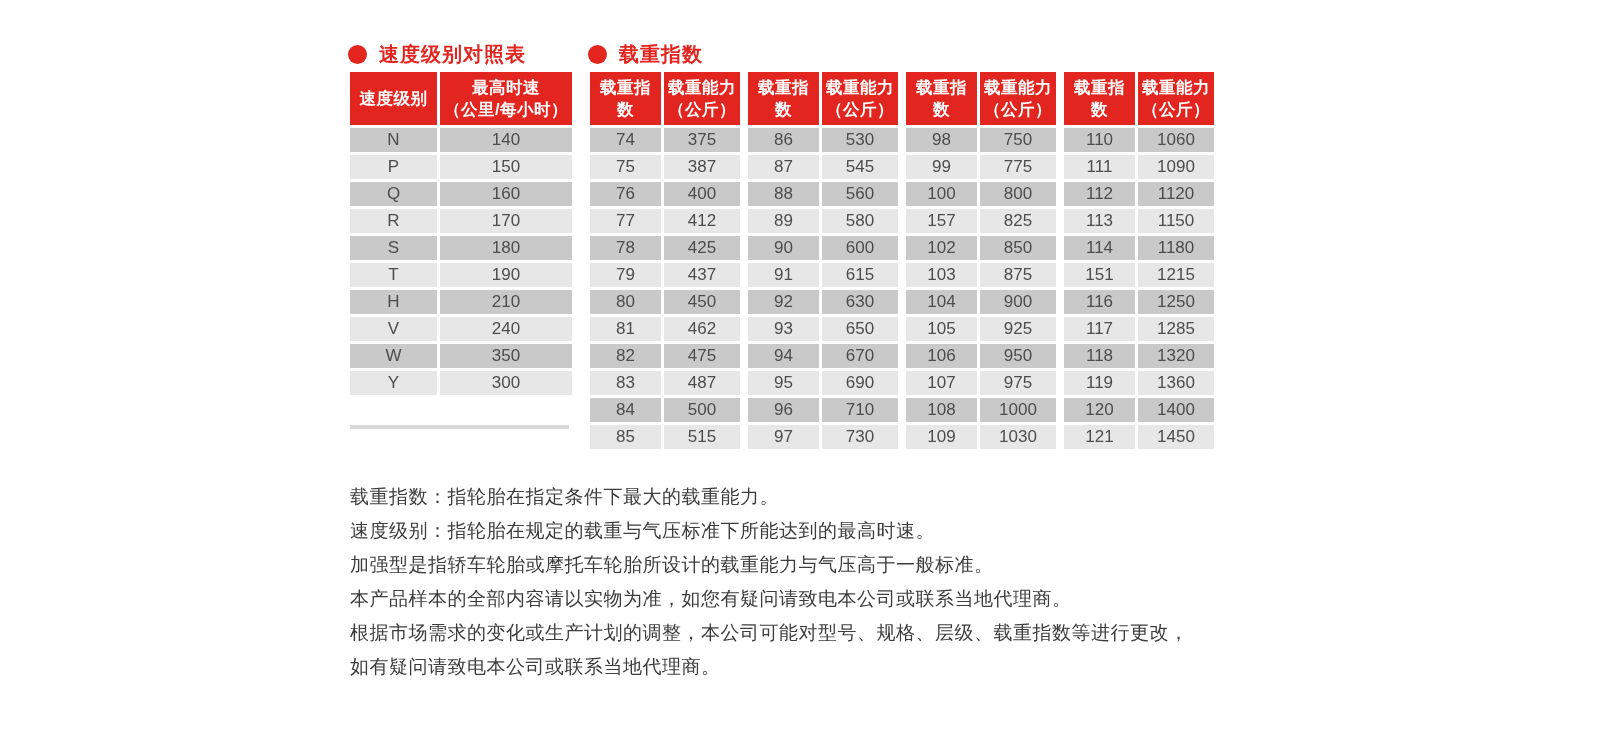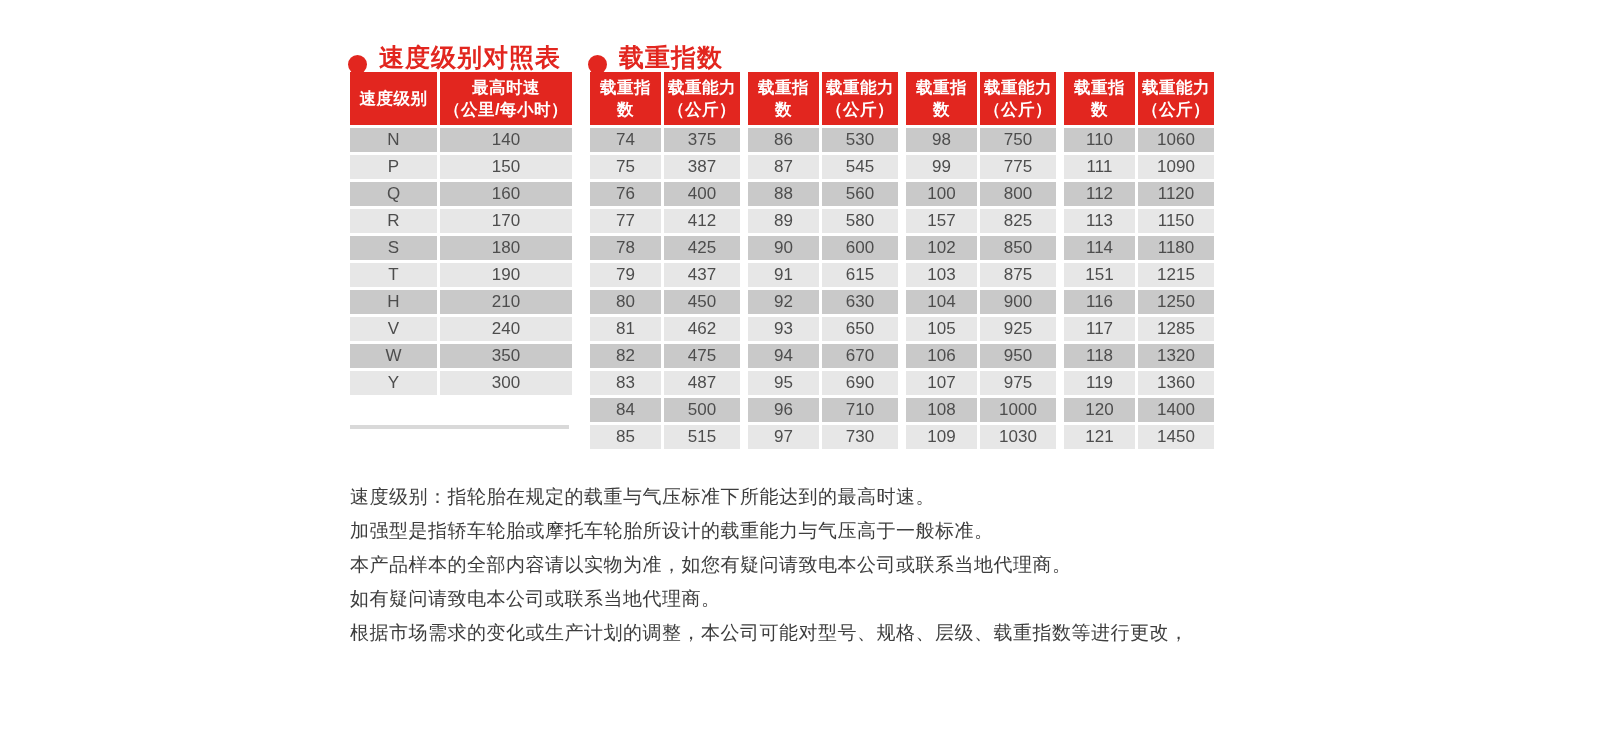--- a/index.html
+++ b/index.html
@@ -13,22 +13,22 @@
   html,body{background:#ffffff;}
   body{
     width:1600px;height:734px;
     font-family:"Liberation Sans","DejaVu Sans",sans-serif;
     overflow:hidden;
   }
   .canvas{position:relative;width:1600px;height:734px;background:#fff;}
 
   
   .section-title{
-    position:absolute;display:flex;align-items:flex-end;gap:12px;
-    color:var(--red);font-size:25px;font-weight:bold;letter-spacing:1px;
+    position:absolute;display:flex;align-items:center;gap:12px;
+    color:var(--red);font-size:20px;font-weight:bold;letter-spacing:1px;
   }
   .dot{width:19px;height:19px;border-radius:50%;background:var(--red);flex:0 0 auto;}
 
   
   table.data{
     position:absolute;
     border-collapse:separate;border-spacing:3px;
     table-layout:fixed;
   }
   table.data th{
@@ -402,20 +402,21 @@
           <tr>
             <td>121</td>
             <td>1450</td>
           </tr>
         </tbody>
     </table>
 
   </div>
 
   <div class="notes">
+    <div>载重指数：指轮胎在指定条件下最大的载重能力。</div>
     <div>速度级别：指轮胎在规定的载重与气压标准下所能达到的最高时速。</div>
     <div>加强型是指轿车轮胎或摩托车轮胎所设计的载重能力与气压高于一般标准。</div>
     <div>本产品样本的全部内容请以实物为准，如您有疑问请致电本公司或联系当地代理商。</div>
+    <div>根据市场需求的变化或生产计划的调整，本公司可能对型号、规格、层级、载重指数等进行更改，</div>
     <div>如有疑问请致电本公司或联系当地代理商。</div>
-    <div>根据市场需求的变化或生产计划的调整，本公司可能对型号、规格、层级、载重指数等进行更改，</div>
   </div>
 
 </div>
 
 </body></html>

